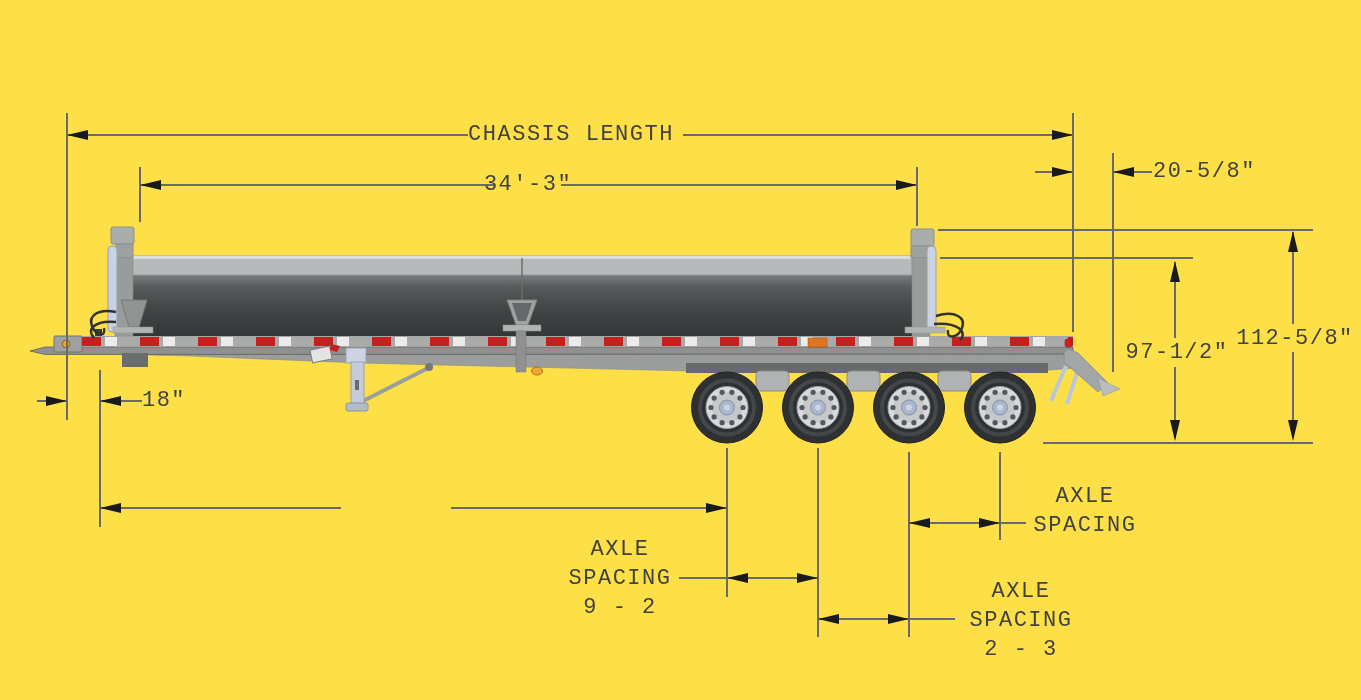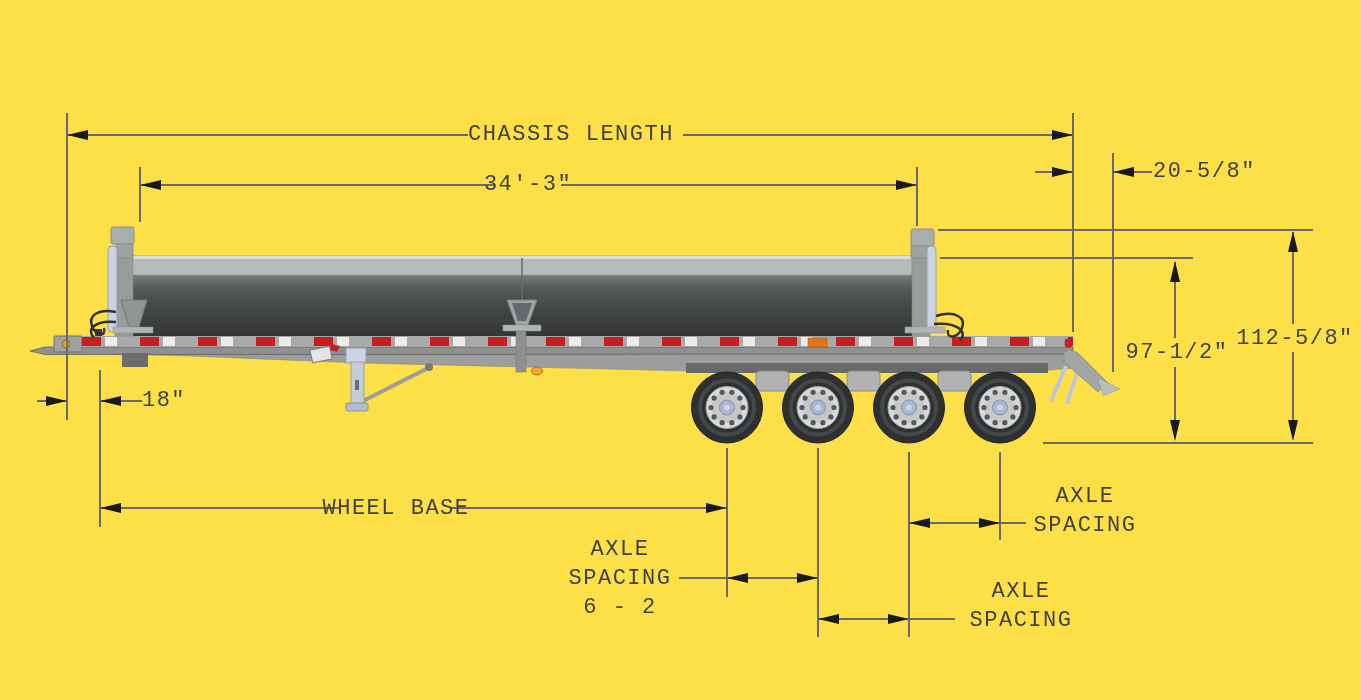--- a/index.html
+++ b/index.html
@@ -202,31 +202,31 @@
   <div class="dt" style="left:458px;top:173px;width:140px">34'-3"</div>
 
   <div class="dt" style="left:1153px;top:160px;width:100px">20-5/8"</div>
 
   <div class="dt" style="left:1225px;top:327px;width:140px">112-5/8"</div>
 
   <div class="dt" style="left:1112px;top:341px;width:130px">97-1/2"</div>
 
   <div class="dt" style="left:134px;top:389px;width:60px">18"</div>
 
-  <div class="dt" style="left:316px;top:497px;width:160px">WHEEL BASE</div>
 
   <div class="dt3" style="left:545px;top:535px;width:150px">
     <div>AXLE</div>
     <div>SPACING</div>
-    <div>6 - 2</div>
+    <div>9 - 2</div>
   </div>
 
   <div class="dt3" style="left:946px;top:577px;width:150px">
     <div>AXLE</div>
     <div>SPACING</div>
+    <div>2 - 3</div>
   </div>
 
   <div class="dt3" style="left:1010px;top:482px;width:150px">
     <div>AXLE</div>
     <div>SPACING</div>
   </div>
 
 </div>
 
 </body></html>

